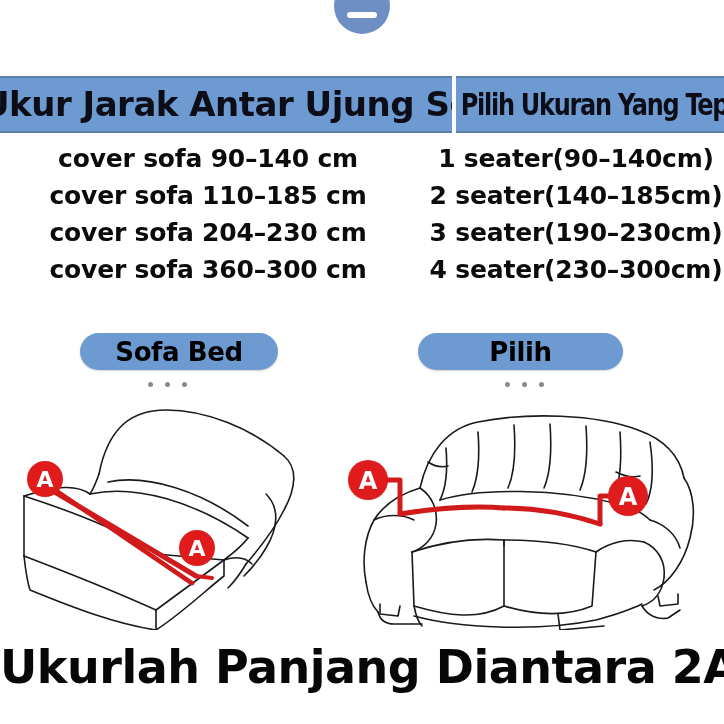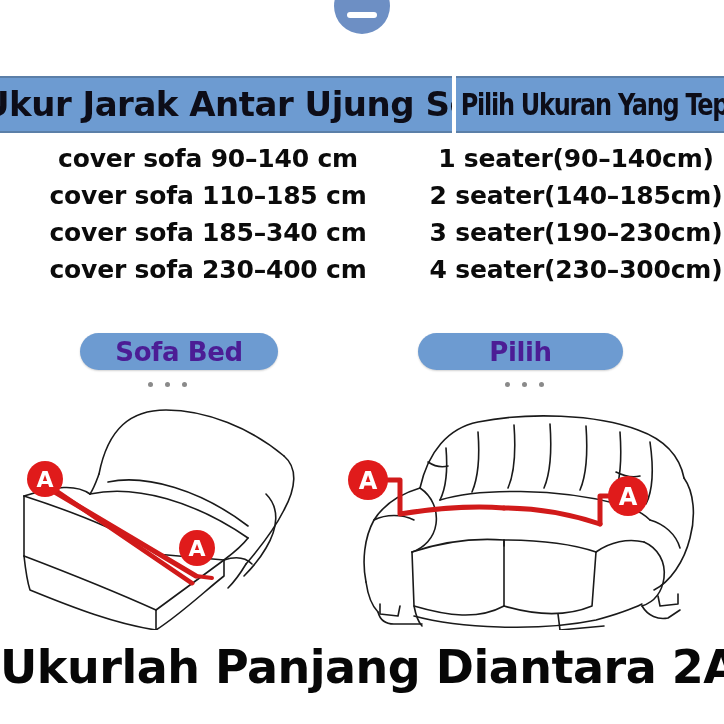--- a/index.html
+++ b/index.html
@@ -154,21 +154,21 @@
     background: #6d9bd1;
     display: flex;
     align-items: center;
     justify-content: center;
     box-shadow: 0 1px 2px rgba(0,0,0,0.18);
   }
   .pill-label {
     font-family: "DejaVu Sans", sans-serif;
     font-weight: bold;
     font-size: 26px;
-    color: #4c1d95;
+    color: #000000;
     letter-spacing: -0.4px;
     white-space: nowrap;
   }
   .pill.sofa-bed { left: 80px;  top: 333px; width: 198px; }
   .pill.sofa     { left: 418px; top: 333px; width: 205px; }
 
   .dots {
     position: absolute;
     display: flex;
     gap: 12px;
@@ -225,22 +225,22 @@
     <div class="band-gap"></div>
     <div class="band right">
       <span class="band-text">Pilih Ukuran Yang Tepat</span>
     </div>
   </div>
 
   <div class="lists">
     <div class="list-col left">
       <div class="list-item">cover sofa 90–140 cm</div>
       <div class="list-item">cover sofa 110–185 cm</div>
-      <div class="list-item">cover sofa 185–340 cm</div>
-      <div class="list-item">cover sofa 230–400 cm</div>
+      <div class="list-item">cover sofa 204–230 cm</div>
+      <div class="list-item">cover sofa 360–300 cm</div>
     </div>
     <div class="list-col right">
       <div class="list-item">1 seater(90–140cm)</div>
       <div class="list-item">2 seater(140–185cm)</div>
       <div class="list-item">3 seater(190–230cm)</div>
       <div class="list-item">4 seater(230–300cm)</div>
     </div>
   </div>
 
   <div class="pill sofa-bed">

